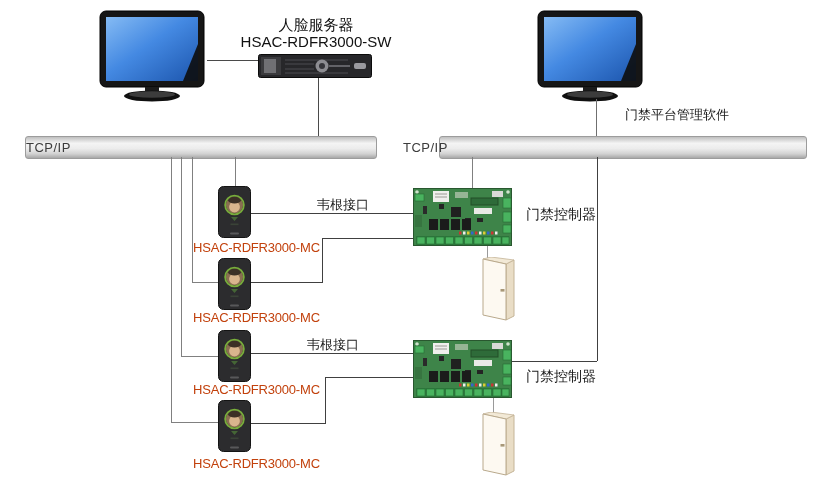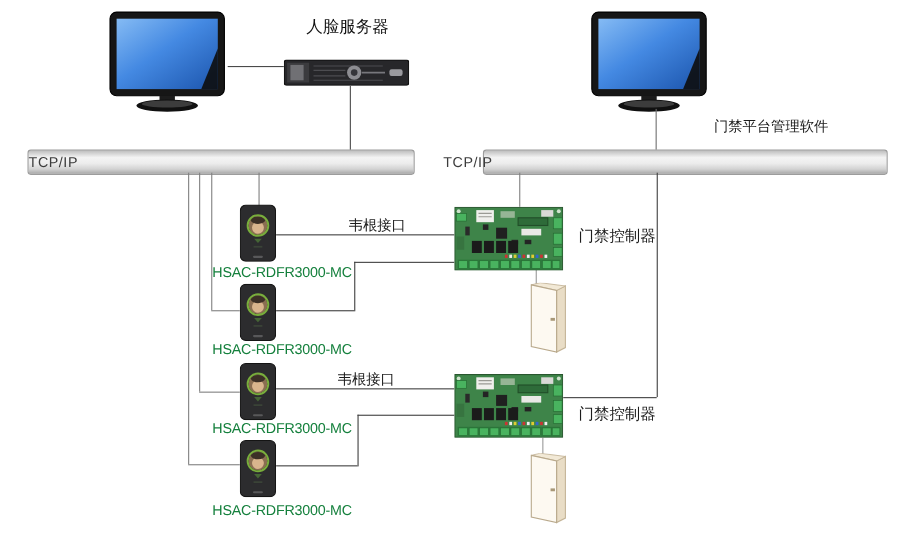--- a/index.html
+++ b/index.html
@@ -15,21 +15,21 @@
   .bus{
     position:absolute;height:21px;border:1px solid #9c9c9c;border-radius:3px;
     background:linear-gradient(to bottom,#bfbfbf 0%,#f4f4f4 30%,#ececec 55%,#d2d2d2 80%,#a8a8a8 100%);
     display:flex;align-items:center;
     font-size:13px;color:#3c3c3c;letter-spacing:.5px;
   }
   .bus-right span{position:relative;left:-37px;}
   .lbl{
     position:absolute;font-size:13px;color:#1c1c1c;text-align:center;white-space:nowrap;
   }
-  .model-lbl{font-size:13px;letter-spacing:-0.2px;color:#15803d;}
+  .model-lbl{font-size:13px;letter-spacing:-0.2px;color:#c2410c;}
   .server-title{
     position:absolute;text-align:center;font-size:15px;line-height:17px;color:#111;
   }
   svg{display:block;}
 </style>
 </head>
 <body>
 
 <svg width="0" height="0" style="position:absolute" aria-hidden="true">
   <defs>
@@ -138,26 +138,27 @@
 
   <svg class="abs" style="left:99px;top:10px" width="106" height="92">
       <use href="#sym-monitor"></use>
     </svg>
   <svg class="abs" style="left:537px;top:10px" width="106" height="92">
       <use href="#sym-monitor"></use>
     </svg>
 
   <div class="server-title" style="left:238px;top:16px;width:156px">
     <div>人脸服务器</div>
+    <div>HSAC-RDFR3000-SW</div>
   </div>
   <svg class="abs" style="left:258px;top:54px" width="114" height="24">
       <use href="#sym-server"></use>
     </svg>
 
-  <div class="lbl" style="left:636px;top:106px;width:130px">门禁平台管理软件</div>
+  <div class="lbl" style="left:612px;top:106px;width:130px">门禁平台管理软件</div>
 
   <div class="bus" style="left:25px;top:136px;width:350px">
     <span>TCP/IP</span>
   </div>
   <div class="bus bus-right" style="left:439px;top:136px;width:366px">
     <span>TCP/IP</span>
   </div>
 
   <div class="hline" style="left:207px;top:60px;width:51px;background:#4a4a4a"></div>
   <div class="vline" style="left:318px;top:78px;height:58px;background:#4a4a4a"></div>

